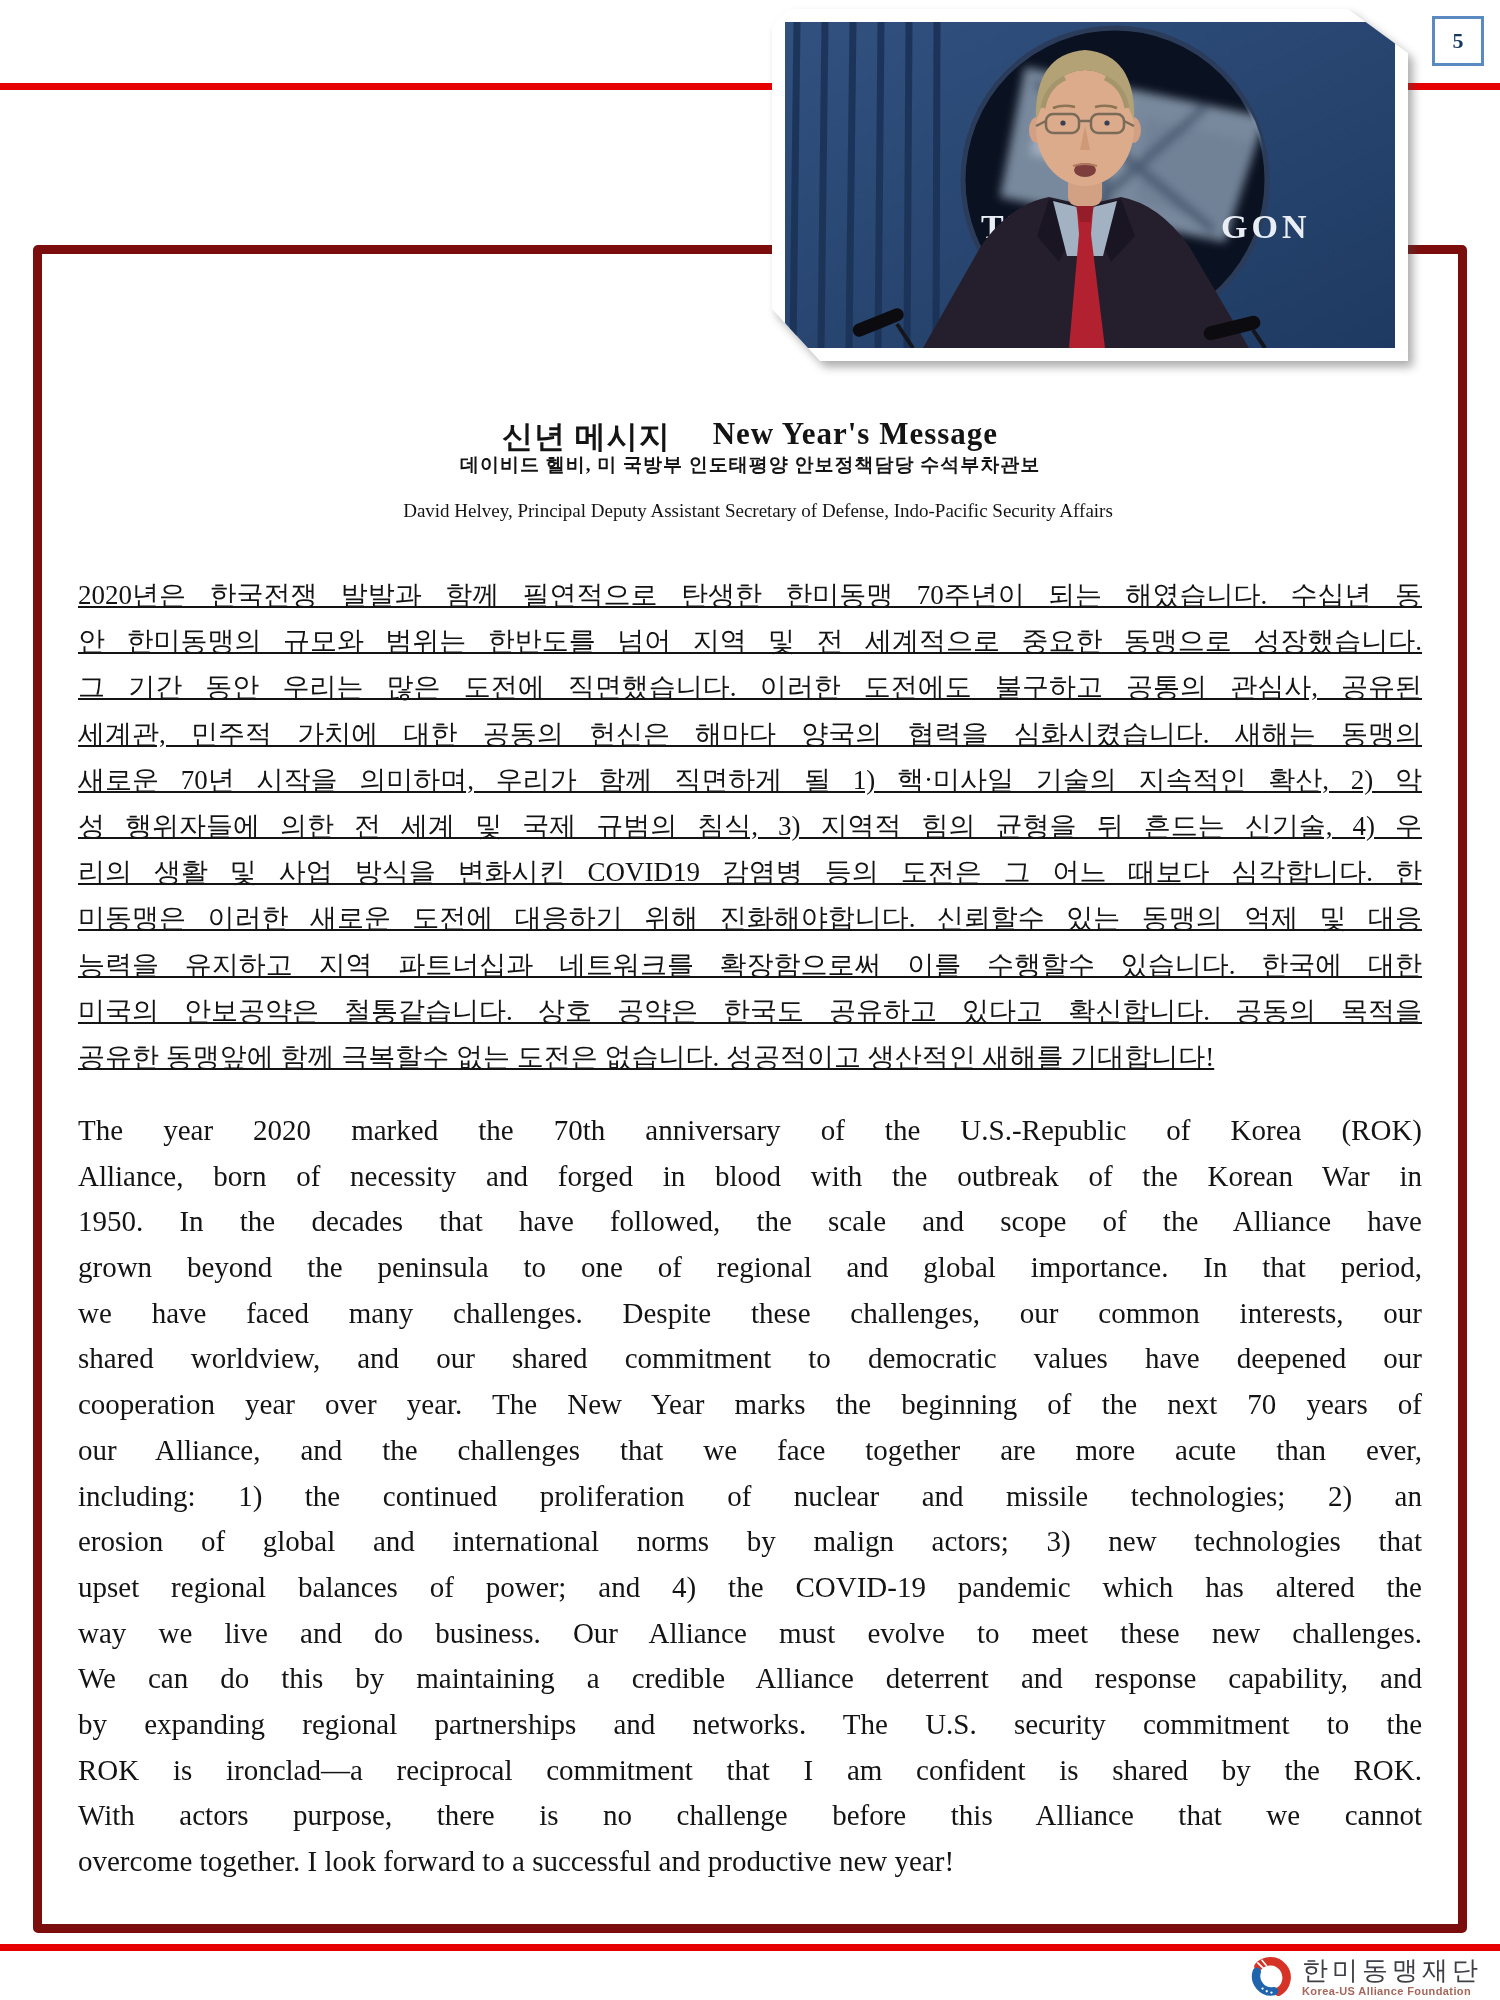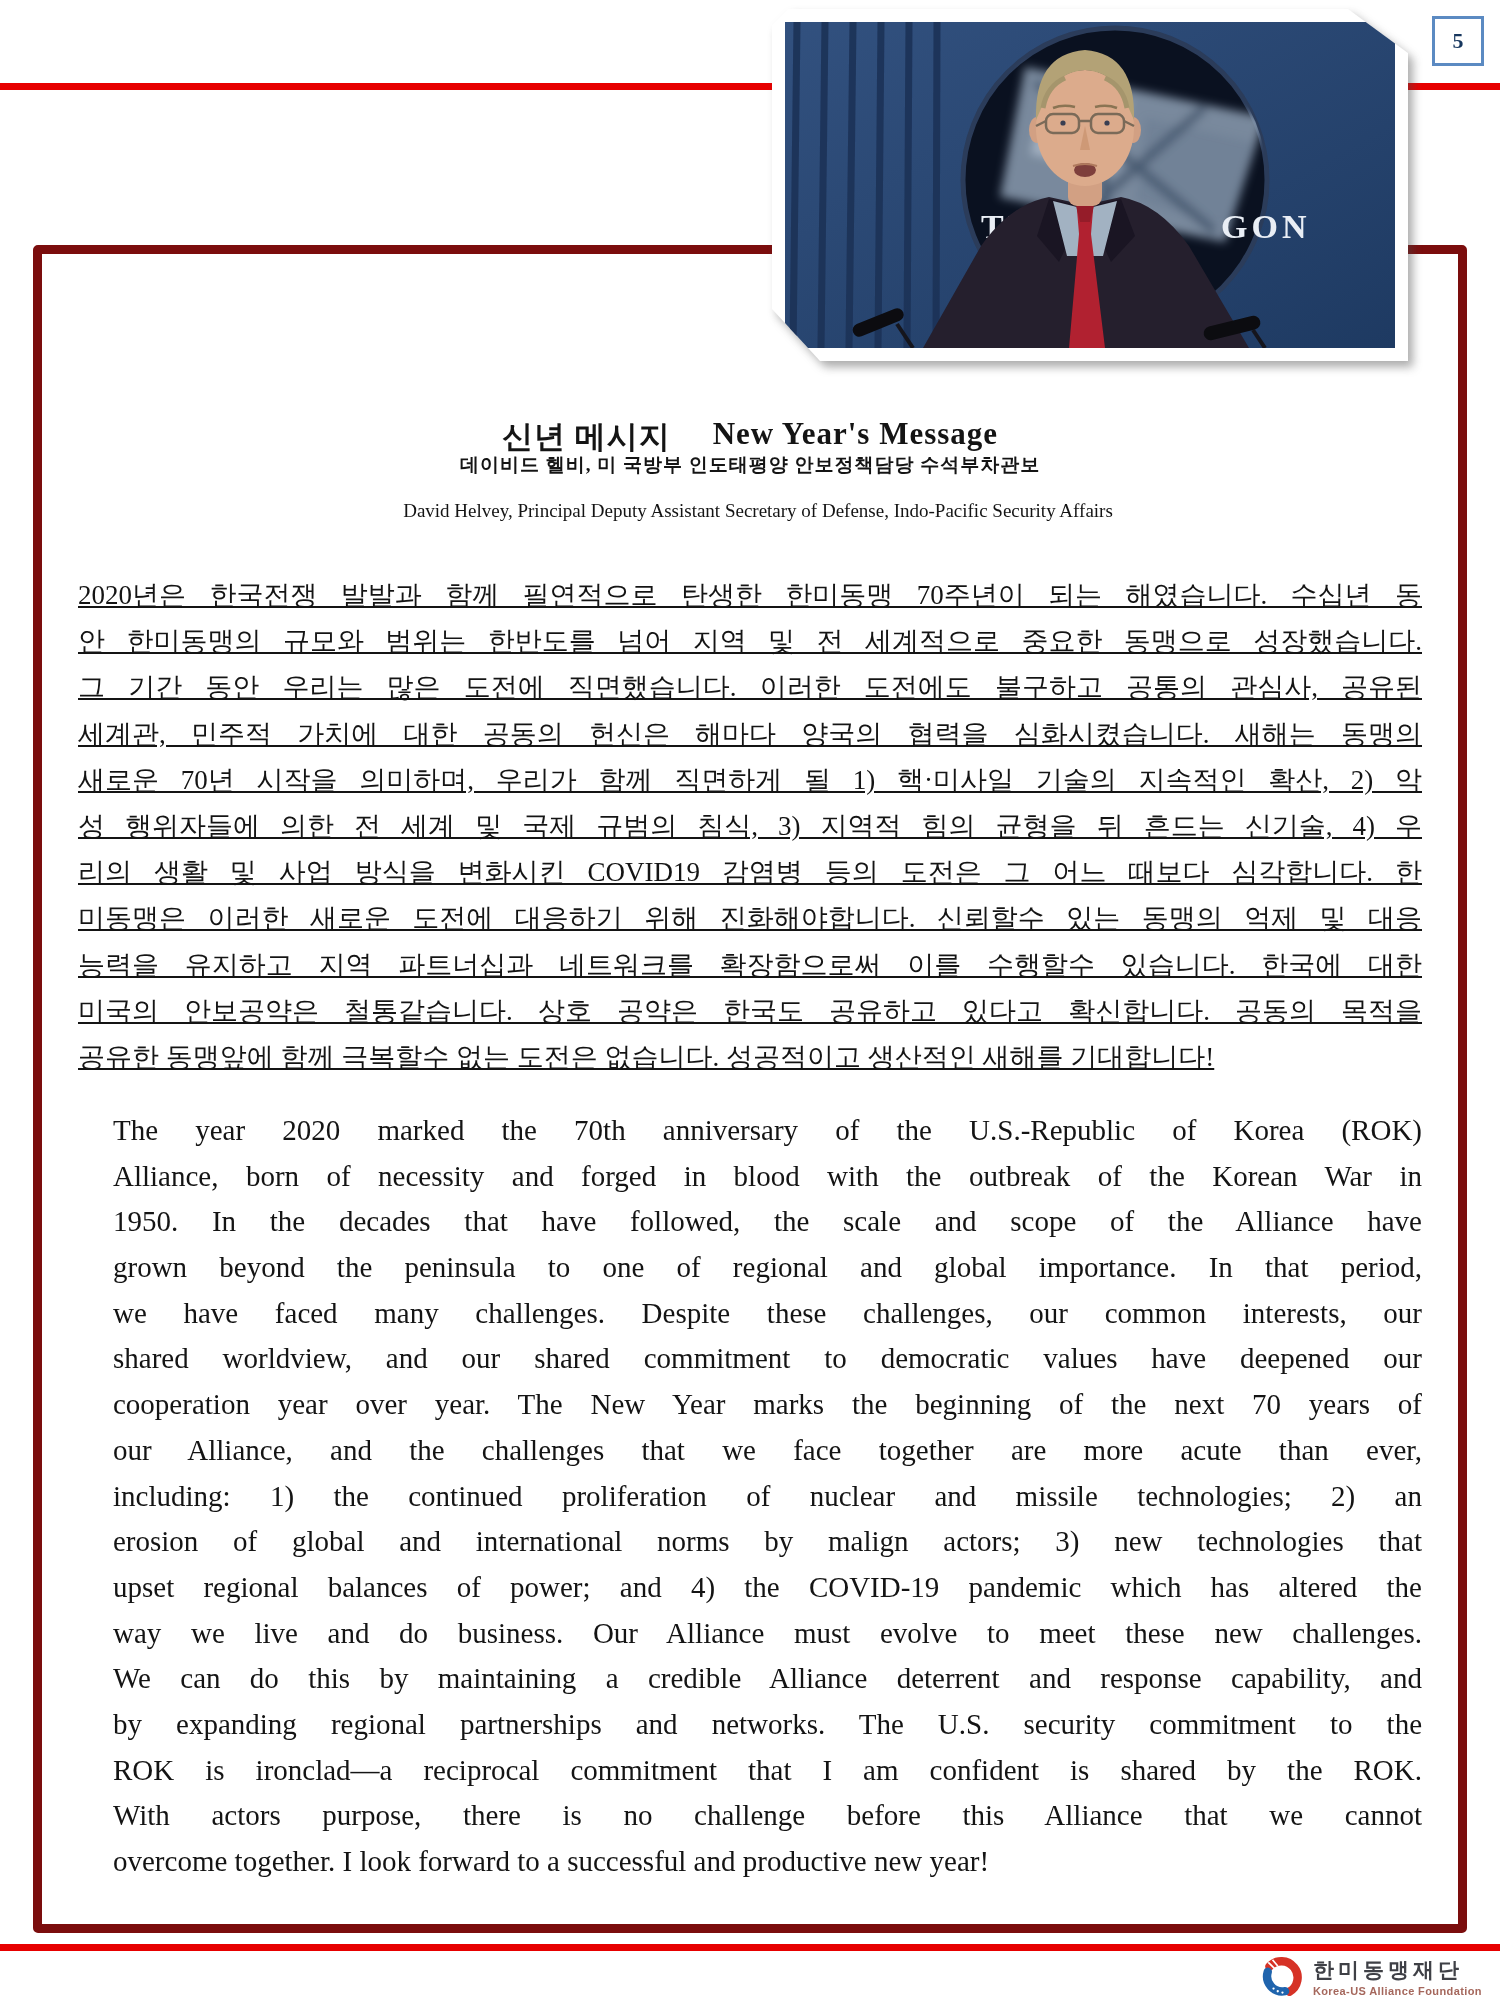--- a/index.html
+++ b/index.html
@@ -48,30 +48,30 @@
   }
   
   .para{position:absolute;left:78px;width:1344px;z-index:3;}
   .para .jline{
     text-align:justify;text-align-last:justify;white-space:normal;overflow:hidden;
   }
   .para .jline.last{text-align-last:left;}
   .para-ko{top:572px;font-size:27px;text-decoration:underline;}
   .para-ko .jline{height:46.2px;line-height:46.2px;}
   .para-en{top:1108px;font-size:29px;}
-  .para-en .jline{height:45.7px;line-height:45.7px;margin-left:35px;}
+  .para-en .jline{height:45.7px;line-height:45.7px;}
   
   .footer-logo{
     position:absolute;top:1955px;right:18px;display:flex;align-items:center;gap:9px;z-index:6;
   }
   .footer-logo .mark{width:42px;height:42px;}
   .footer-logo .names{display:flex;flex-direction:column;align-items:flex-start;}
   .footer-logo .name-ko{
     font-family:"Liberation Sans","DejaVu Sans",sans-serif;
-    font-size:21px;font-weight:700;color:#3f4046;letter-spacing:4px;line-height:28px;
+    font-size:26px;font-weight:400;color:#3f4046;letter-spacing:4px;line-height:28px;
   }
   .footer-logo .name-en{
     font-family:"Liberation Sans","DejaVu Sans",sans-serif;
     font-size:11px;font-weight:700;color:#a5675c;letter-spacing:0.4px;margin-top:1px;
   }
 </style>
 </head>
 <body>
 
 <div class="page">

